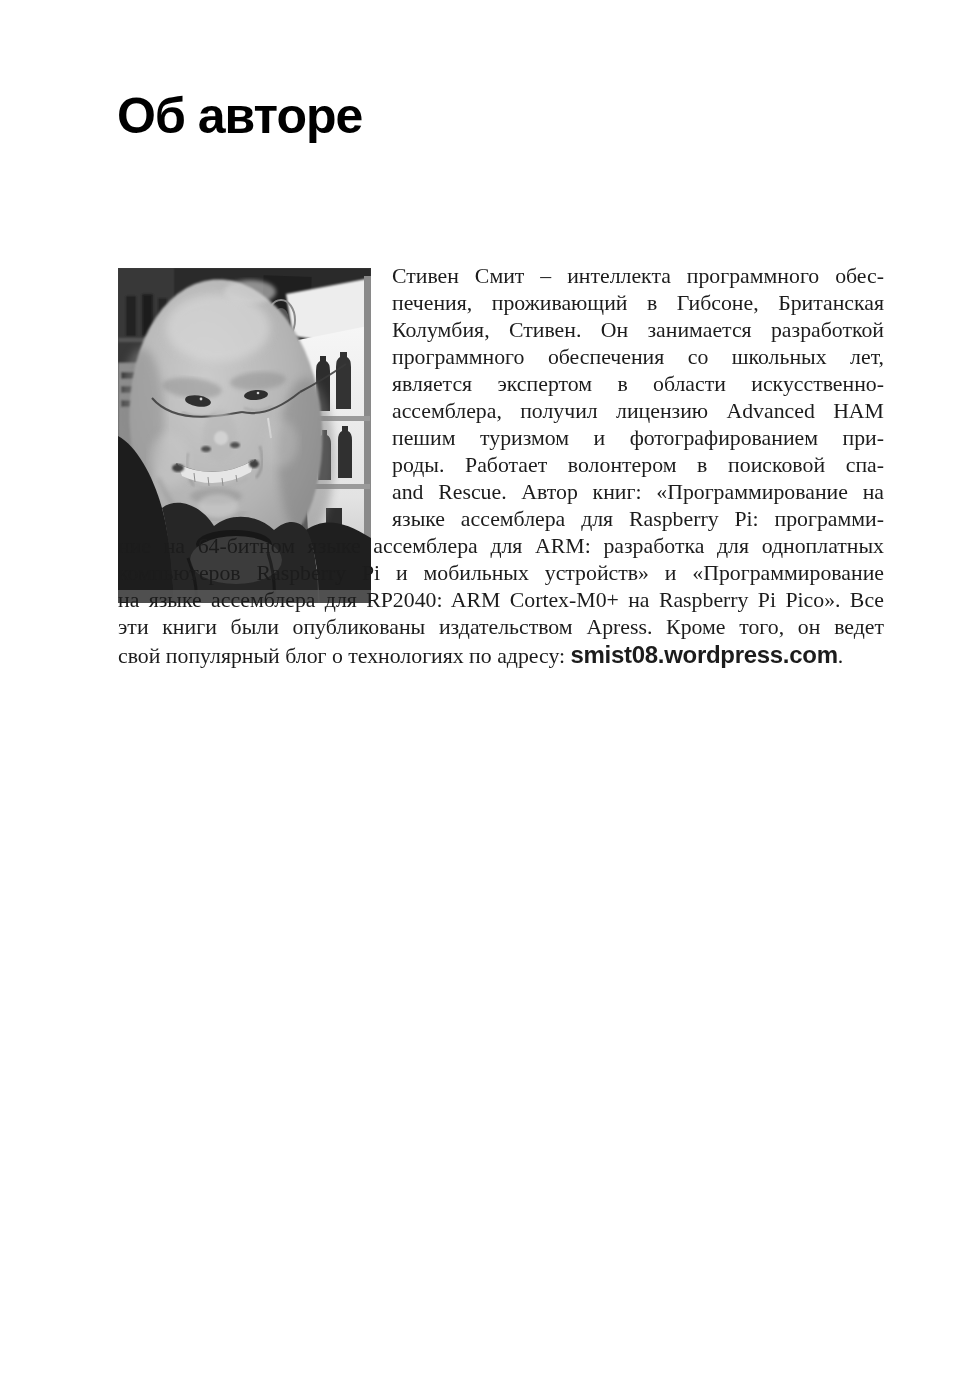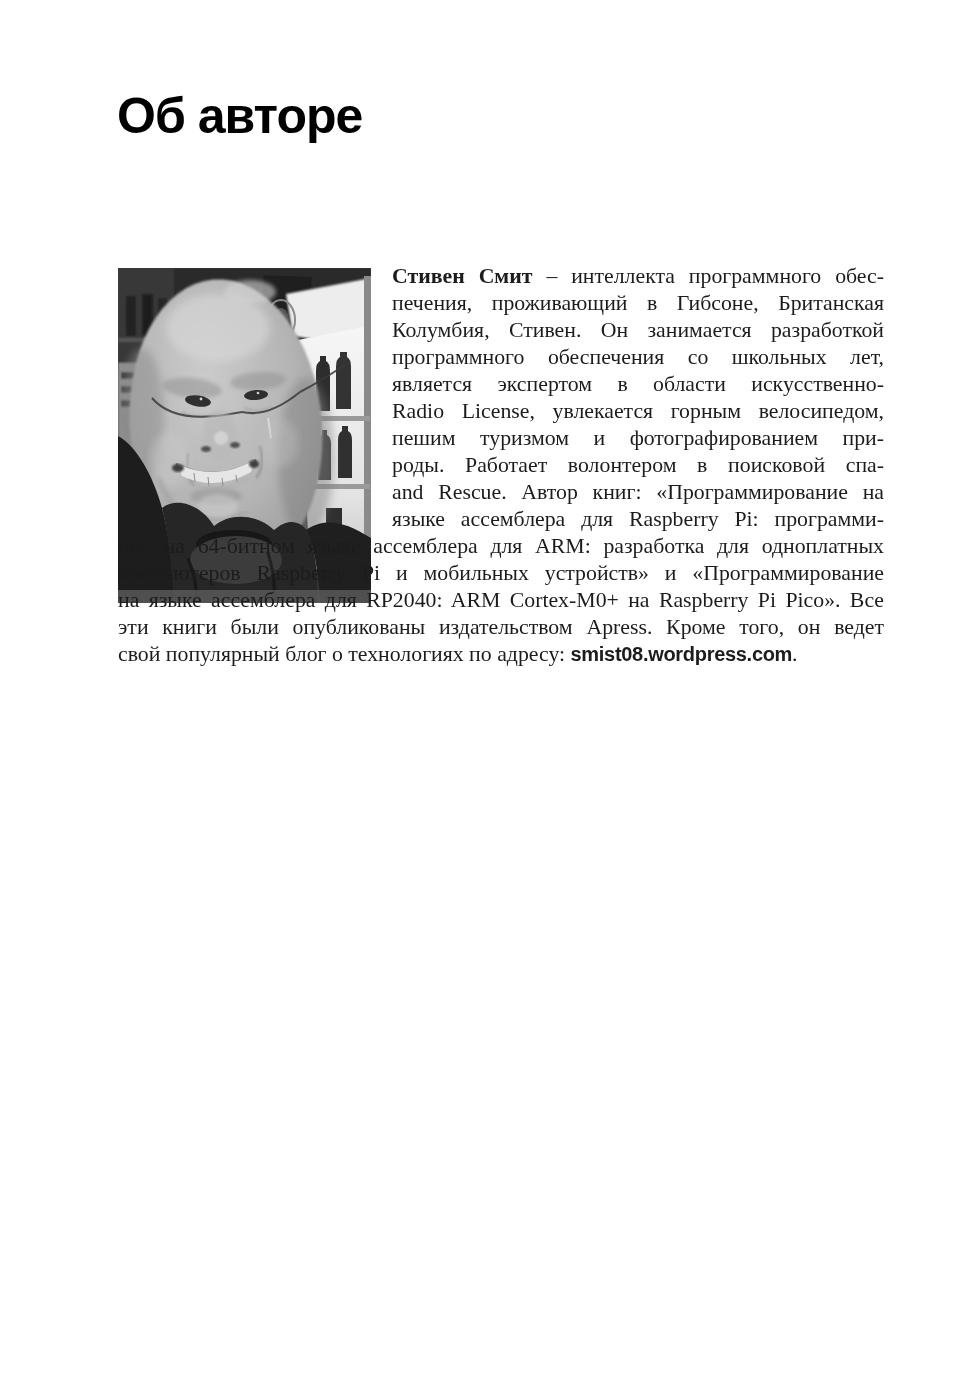--- a/index.html
+++ b/index.html
@@ -41,25 +41,25 @@
   .line{
     height:27px;
     line-height:27px;
     text-align:justify;
     text-align-last:justify;
     overflow:hidden;
     white-space:normal;
   }
   .line.indent{margin-left:274px;}
   .line.last{text-align-last:left;}
-  .b{font-weight:700;margin-top:26px;}
+  .b{font-weight:400;margin-top:26px;}
   .url{
     font-family:"Liberation Sans", sans-serif;
     font-weight:700;
-    font-size:20px;
+    font-size:24px;
     letter-spacing:-0.3px;
   }
 </style>
 </head>
 <body>
 
 <div class="page">
 
   <h1 class="title">Об авторе</h1>
 
@@ -181,21 +181,21 @@
       </g>
     </svg>
   </div>
 
   <div class="bio">
     <div class="line indent"><span class="b">Стивен Смит </span><span>– интеллекта программного обес-</span></div>
     <div class="line indent">печения, проживающий в Гибсоне, Британская</div>
     <div class="line indent">Колумбия, Стивен. Он занимается разработкой</div>
     <div class="line indent">программного обеспечения со школьных лет,</div>
     <div class="line indent">является экспертом в области искусственно-</div>
-    <div class="line indent">Radio License, увлекается горным велосипедом,</div>
+    <div class="line indent">ассемблера, получил лицензию Advanced HAM</div>
     <div class="line indent">пешим туризмом и фотографированием при-</div>
     <div class="line indent">роды. Работает волонтером в поисковой спа-</div>
     <div class="line indent">and Rescue. Автор книг: «Программирование на</div>
     <div class="line indent">языке ассемблера для Raspberry Pi: программи-</div>
     <div class="line">ние на 64-битном языке ассемблера для ARM: разработка для одноплатных</div>
     <div class="line">компьютеров Raspberry Pi и мобильных устройств» и «Программирование</div>
     <div class="line">на языке ассемблера для RP2040: ARM Cortex-M0+ на Raspberry Pi Pico». Все</div>
     <div class="line">эти книги были опубликованы издательством Apress. Кроме того, он ведет</div>
     <div class="line last"><span>свой популярный блог о технологиях по адресу: </span><span class="url">smist08.wordpress.com</span><span>.</span></div>
   </div>

